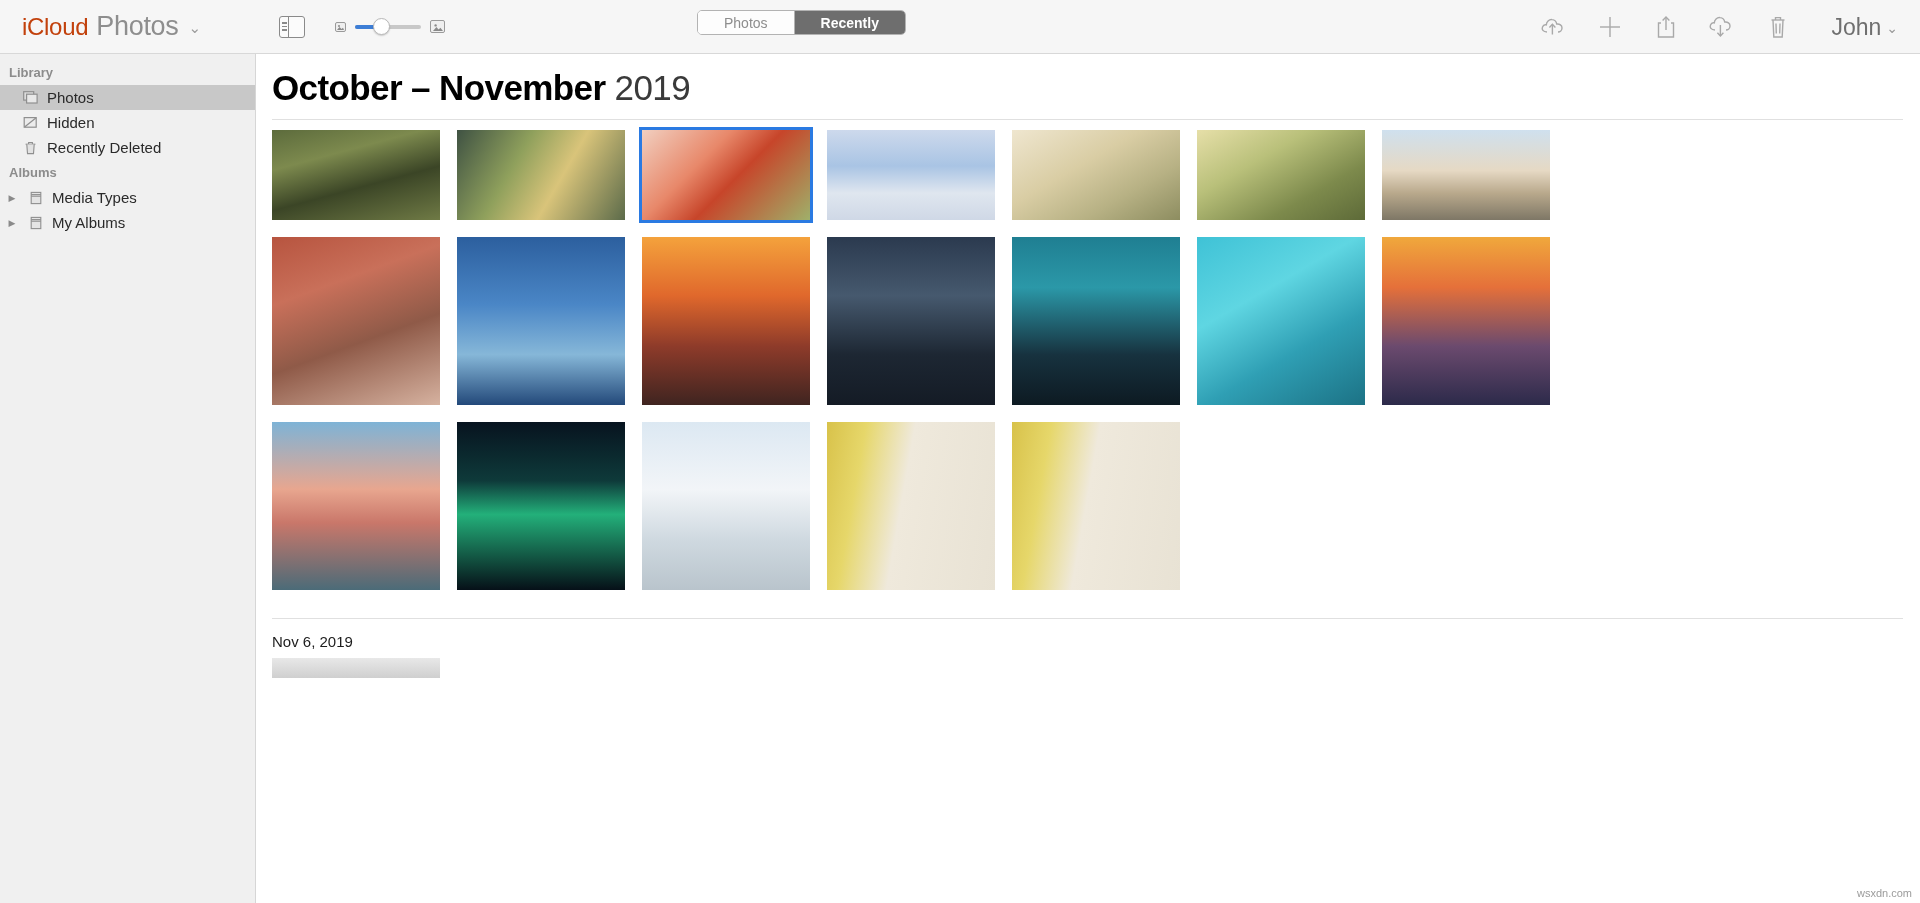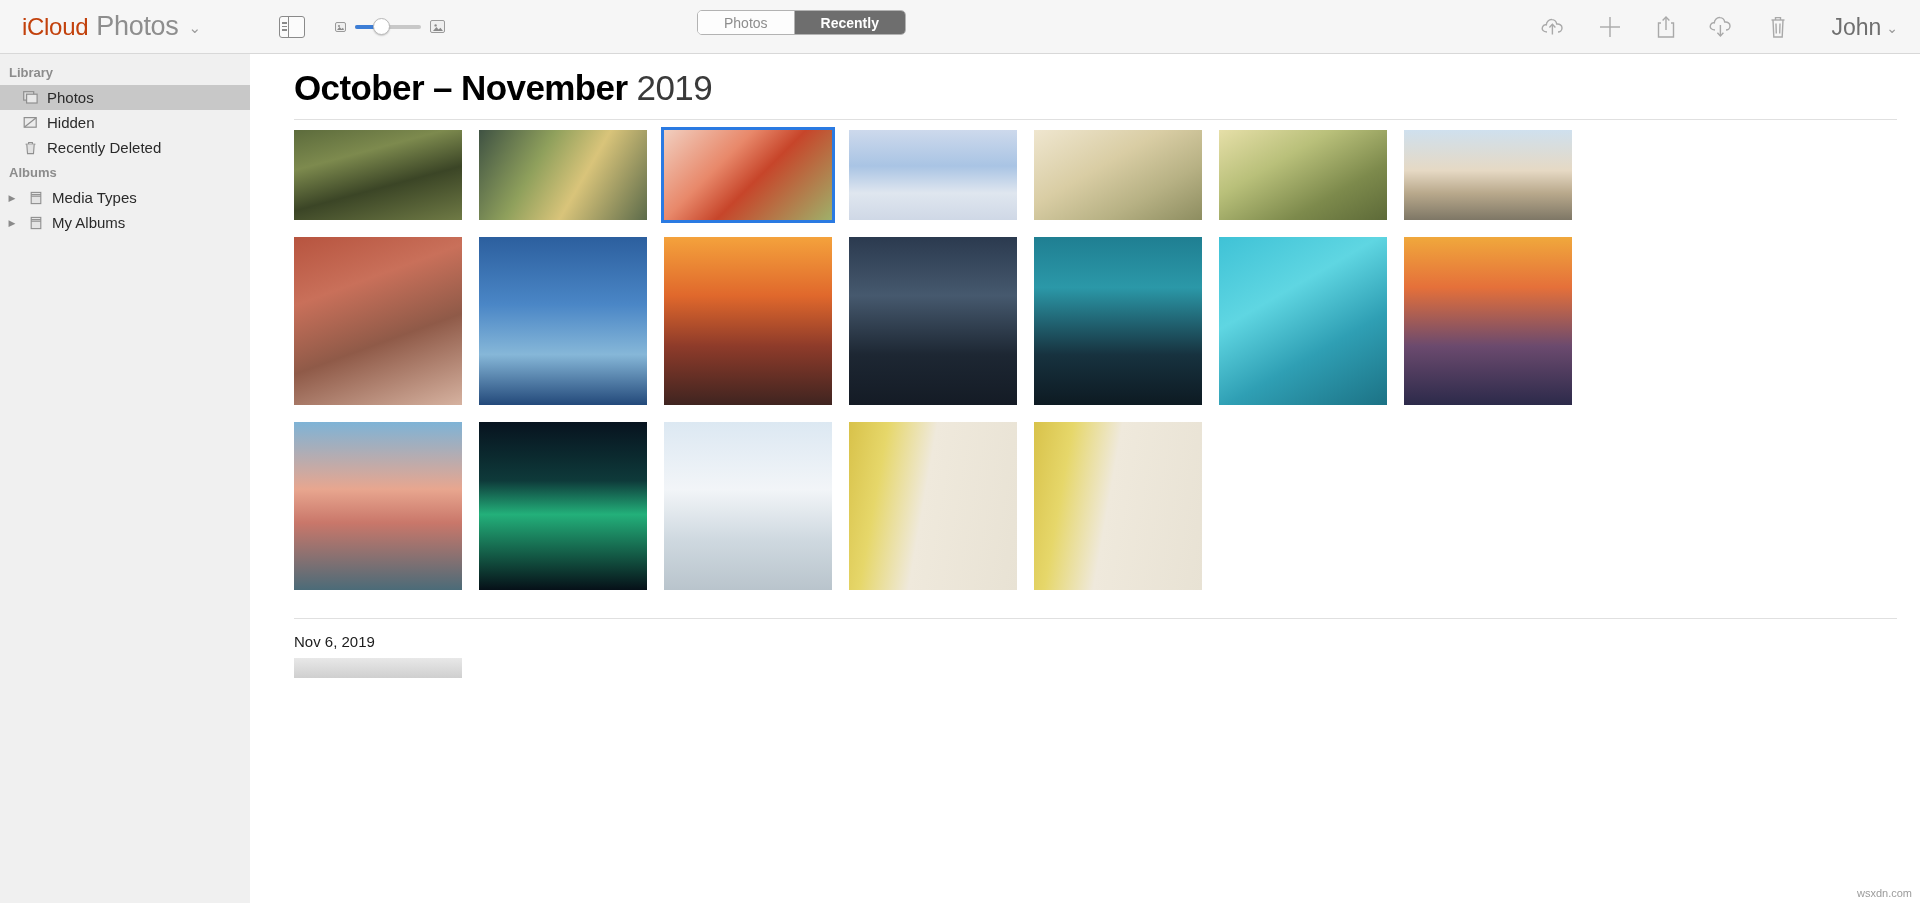--- a/index.html
+++ b/index.html
@@ -129,25 +129,24 @@
   .side-item.indented { padding-left: 5px; }
   .disclosure {
     width: 14px; display: flex; align-items: center; justify-content: center;
     color: #8a8a8a; font-size: 9px;
   }
   .side-ico { width: 17px; height: 15px; display: flex; align-items: center; justify-content: center; color: #8f8f8f; }
   .side-ico svg { display: block; }
 
   
   .main {
-    position: absolute; left: 250px; top: 54px;
+    position: absolute; left: 256px; top: 54px;
     width: 1663px; height: 849px;
     background: #ffffff;
     overflow: hidden;
-    padding-left: 28px;
   }
   .main-title {
     margin: 14px 0 0 16px;
     font-size: 35px; letter-spacing: -0.6px;
   }
   .main-title .t-bold { font-weight: bold; color: #000000; }
   .main-title .t-year { font-weight: normal; color: #3a3a3a; }
   .main-sub {
     margin: 7px 0 0 18px;
     font-size: 15px; color: #8a8a8a;

